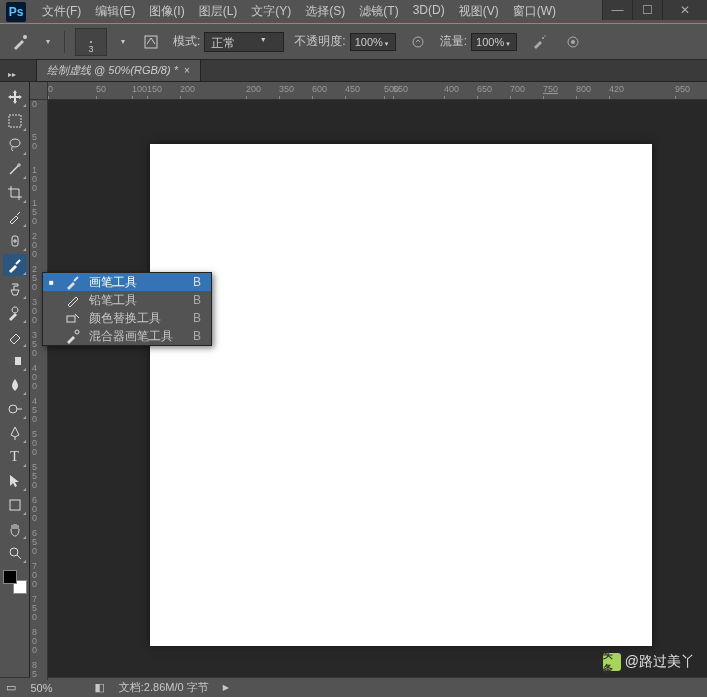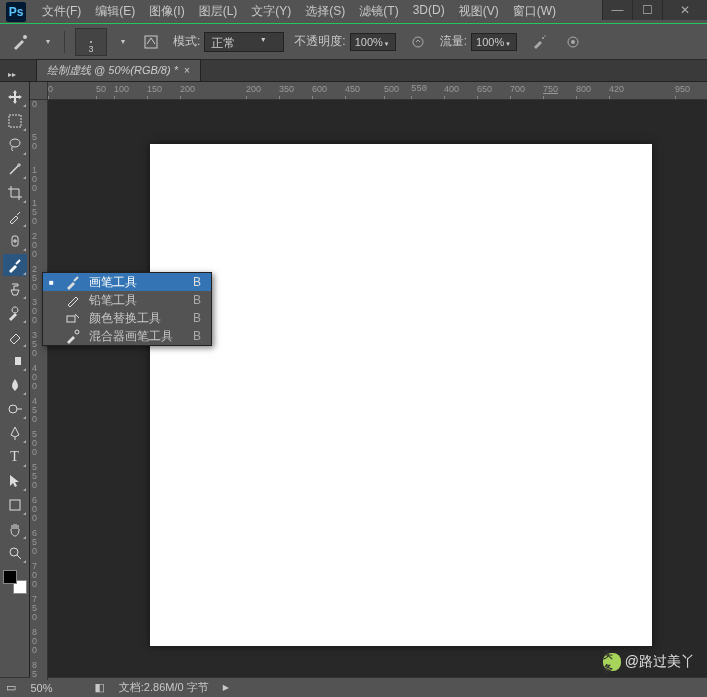--- a/index.html
+++ b/index.html
@@ -69,21 +69,21 @@
 .fly-key { color:#aaa; margin-left:6px;}
 .flyout-item.selected .fly-key { color:#ddd;}
 
 
 .statusbar { position:absolute; bottom:0; left:0; right:0; height:20px; background:#535353; border-top:1px solid #333; display:flex; align-items:center; padding:0 6px; gap:14px; font-size:11px;}
 .status-zoom { width:50px;}
 .status-arrow { font-size:8px;}
 
 
 .watermark { position:absolute; right:12px; bottom:26px; color:#fff; font-size:14px; display:flex; align-items:center; gap:4px; opacity:0.85; z-index:20;}
-.wm-logo { width:18px; height:18px; background:#bef264; color:#333; border-radius:8px; display:flex; align-items:center; justify-content:center; font-size:10px; font-weight:bold;font-family:Liberation Mono, monospace;}
+.wm-logo { width:18px; height:18px; background:#bef264; color:#333; border-radius:3px; display:flex; align-items:center; justify-content:center; font-size:10px; font-weight:bold;font-family:Liberation Mono, monospace;}
 
 
 svg { width:16px; height:16px; }
 </style>
 </head>
 <body>
 
 <div class="app">
 
   <div class="titlebar">
@@ -302,30 +302,30 @@
         <div class="swatch-fg"></div>
         <div class="swatch-bg"></div>
       </div>
     </div>
 
     <div class="workspace">
       <div class="ruler-corner"></div>
       <div class="ruler-h" id="ruler-h">
           <div class="tick" style="left: 0px;">0</div>
           <div class="tick" style="left: 48px;">50</div>
-          <div class="tick" style="left: 66px;">100</div>
+          <div class="tick" style="left: 84px;">100</div>
           <div class="tick" style="left: 99px;">150</div>
           <div class="tick" style="left: 132px;">200</div>
           <div class="tick" style="left: 165px; margin-top: 28px;">250</div>
           <div class="tick" style="left: 198px;">200</div>
           <div class="tick" style="left: 231px;">350</div>
           <div class="tick" style="left: 264px;">600</div>
           <div class="tick" style="left: 297px;">450</div>
           <div class="tick" style="left: 336px;">500</div>
-          <div class="tick" style="left: 363px; font-family: Liberation Mono, monospace;">550</div>
+          <div class="tick" style="left: 345px;">550</div>
           <div class="tick" style="left: 396px;">400</div>
           <div class="tick" style="left: 429px;">650</div>
           <div class="tick" style="left: 462px;">700</div>
           <div class="tick" style="left: 495px; text-decoration: underline;">750</div>
           <div class="tick" style="left: 528px;">800</div>
           <div class="tick" style="left: 561px;">420</div>
           <div class="tick" style="left: 576px; margin-top: 24px;">900</div>
           <div class="tick" style="left: 627px; text-align: right;">950</div>
         </div>
       <div class="ruler-v" id="ruler-v">

